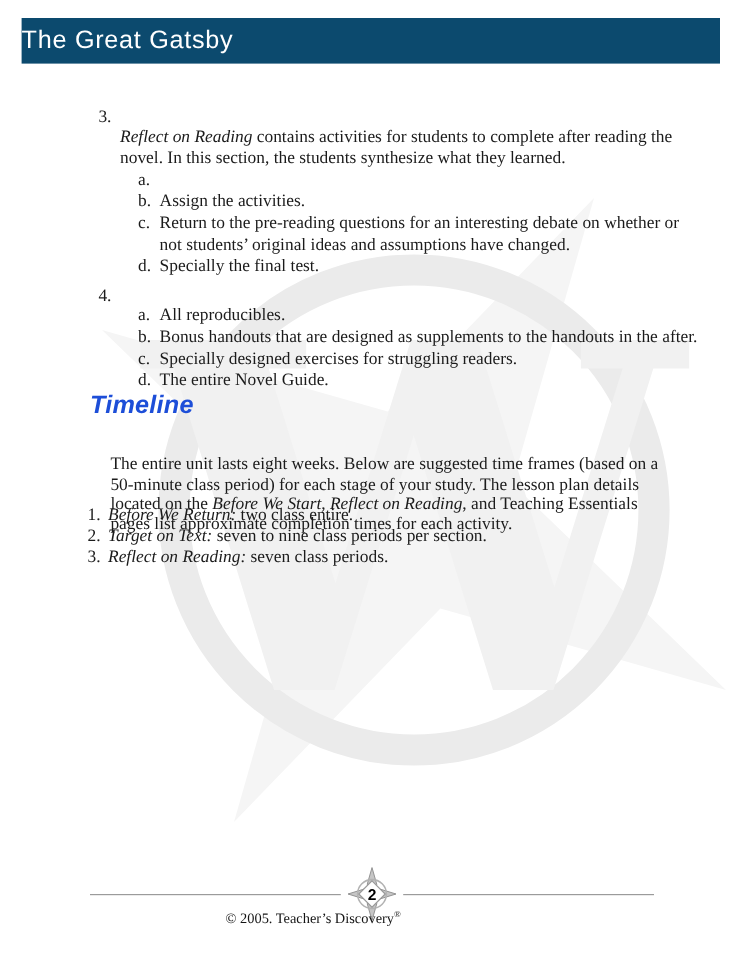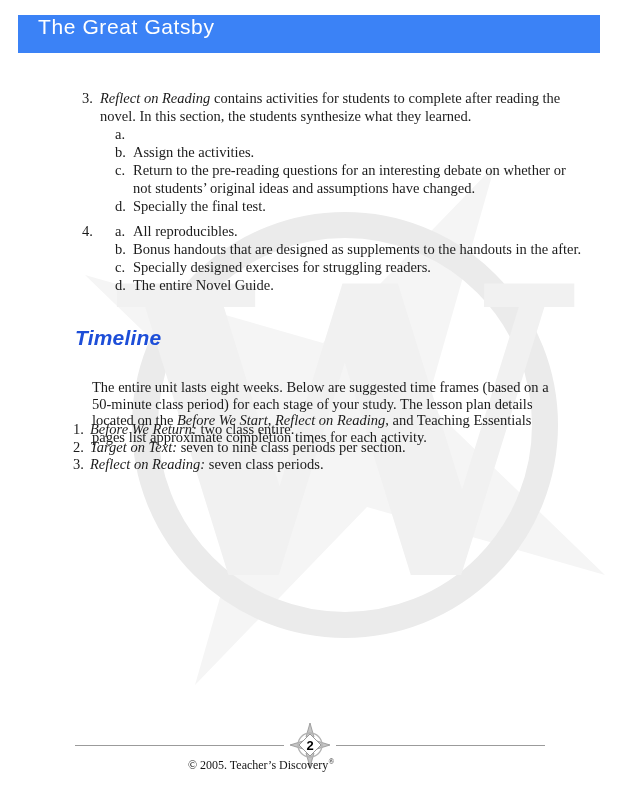--- a/index.html
+++ b/index.html
@@ -12,38 +12,38 @@
     overflow:hidden;
   }
   .page { position:absolute; inset:0; background:#ffffff; }
 
   
   .watermark { position:absolute; left:0; top:0; pointer-events:none; z-index:0; }
 
   
   .titlebar {
     position:absolute; left:18px; top:15px; width:582px; height:38px;
-    background:#3b82f6; display:flex; align-items:flex-start; padding-left:20px; z-index:2;
+    background:#0c4a6e; display:flex; align-items:center; z-index:2;
   }
   .titlebar .title-text {
     color:#ffffff; font-family:"Liberation Sans", sans-serif;
     font-size:21px; letter-spacing:0.6px; font-weight:400;
   }
 
   
   main { position:absolute; inset:0; z-index:1; }
 
   .block-items {
     position:absolute; left:82px; top:89px; width:500px;
     font-size:14.5px; line-height:18px;
   }
   .num-item { display:flex; }
   .num-item.item4 { margin-top:7px; }
   .num { width:18px; flex:none; }
-  .item-body { flex:1; }
+  .item-body { flex:1;margin-top:16px; }
   .subs { margin-left:15px; }
   .sub { display:flex; }
   .sub .letter { width:18px; flex:none; }
   em { font-style:italic; }
 
   .timeline-h {
     position:absolute; left:75px; top:326px;
     font-family:"Liberation Sans", sans-serif; font-style:italic; font-weight:bold;
     font-size:21px; color:#1d4ed8; letter-spacing:0.2px;
   }

